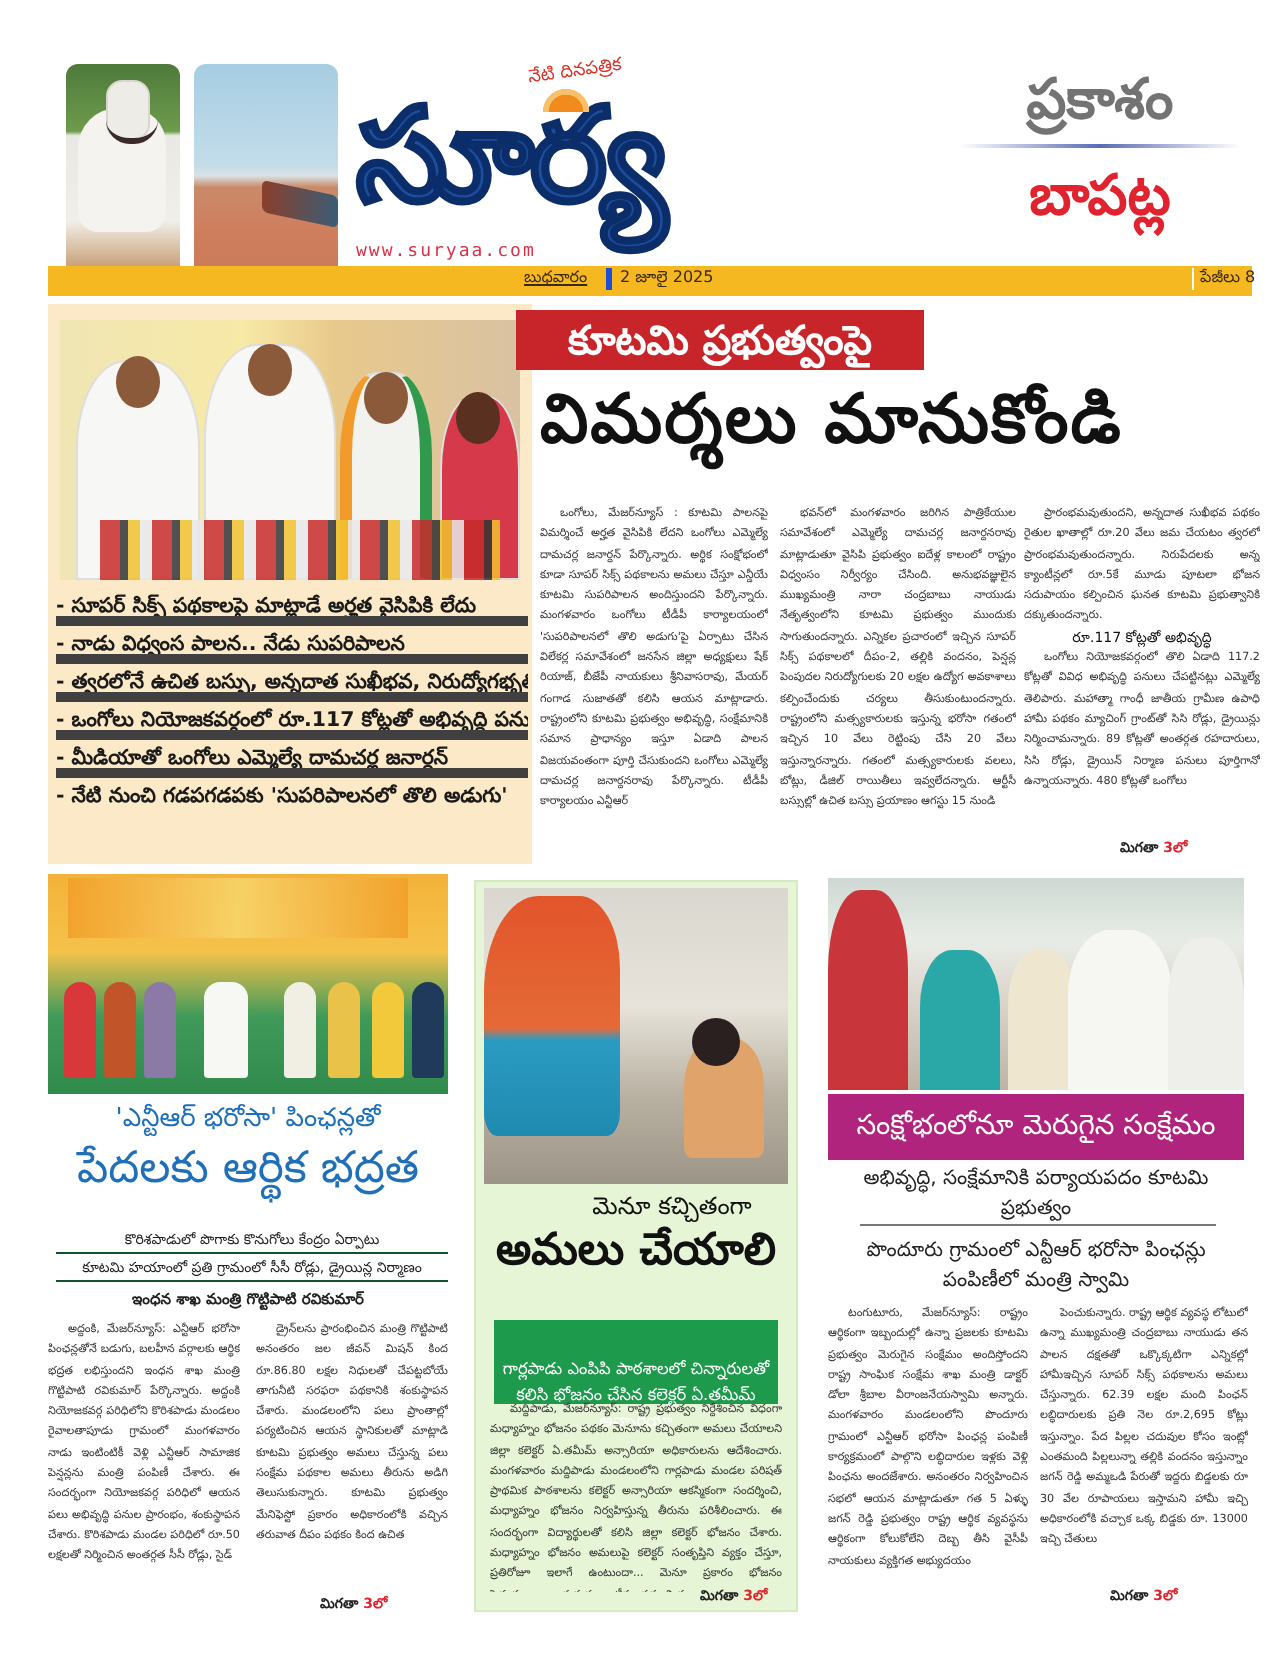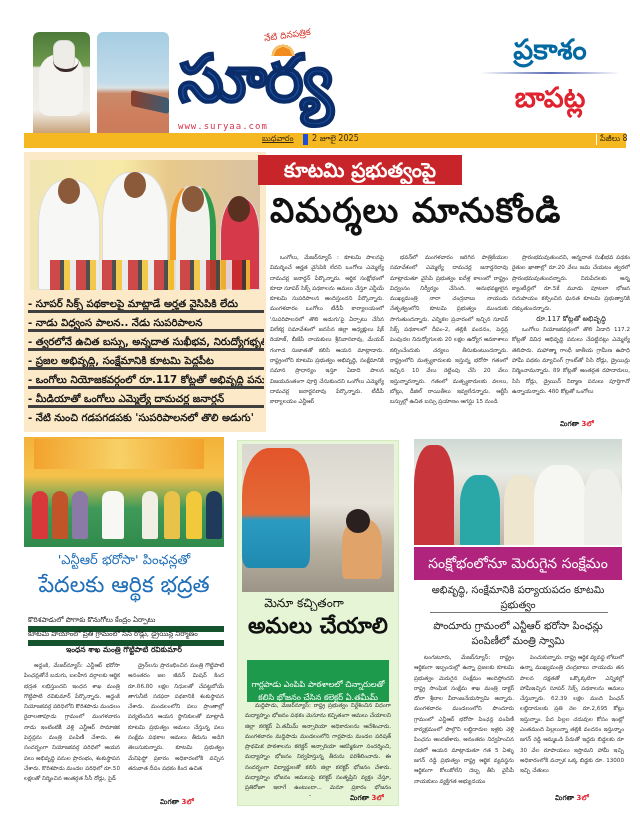--- a/index.html
+++ b/index.html
@@ -13,75 +13,75 @@
     background: linear-gradient(180deg, #4d7a3a 0%, #6f9b4d 30%, #eae8e2 32%, #f1efe9 70%, #c9a37a 90%, #b88d60 100%); }
   .photo-bull .body { position:absolute; left:6px; top:22px; width:44px; height:62px; background:#f4f3ef; border-radius: 20px 18px 10px 10px; }
   .photo-bull .head { position:absolute; left:20px; top:8px; width:22px; height:30px; background:#eeece6; border-radius: 8px; border:1px solid #d8d6cf;}
   .photo-bull .rope { position:absolute; left:20px; top:28px; width:26px; height:12px; border-bottom:3px solid #3a2a2a; border-radius: 0 0 12px 12px; }
   .photo-beach { left: 97px; top: 32px; width: 72px; height: 112px;
     background: linear-gradient(180deg, #a6cde2 0%, #c3dcea 45%, #d9e1e3 50%, #c98a6a 55%, #cf7e5d 75%, #c77a5a 100%); }
   .photo-beach .boat { position:absolute; right:0; top:62px; width:38px; height:16px; background: linear-gradient(90deg,#8a3f2c,#3a5d75); transform: skewY(12deg); border-radius: 3px; }
 
   .yellow-band { position: absolute; left: 24px; top: 133px; width: 602px; height: 15px; background: #f5b820; }
   .band-day { position: absolute; left: 262px; top: 134px; font-size: 8px; color: #3a2a10; text-decoration: underline; }
-  .band-date { position: absolute; left: 303px; top: 134px; font-size: 8px; color: #3a2a10; padding-left: 4px; border-left: 5px solid #1d4ed8; text-align: center; }
+  .band-date { position: absolute; left: 303px; top: 134px; font-size: 8px; color: #3a2a10; padding-left: 4px; border-left: 3px solid #1d4ed8; text-align: center; }
   .band-pages { position: absolute; left: 596px; top: 134px; font-size: 8px; color: #3a2a10; padding-left: 3px; border-left: 1px solid #fff; }
 
   .logo { position: absolute; left: 178px; top: 28px; width: 262px; height: 120px; }
   .logo-text { position: absolute; left: 0; top: 0; font-family: "DejaVu Serif", serif; font-weight: bold; font-size: 65px; line-height: 100px; color: #1d4e9e;
     -webkit-text-stroke: 2px #0b2e6b; letter-spacing: -2px; }
   .logo-tagline { position: absolute; left: 86px; top: 2px; font-size: 9px; color: #d6332a; transform: rotate(-8deg); }
   .logo-sun { position: absolute; left: 92px; top: 14px; width: 26px; height: 14px; border-radius: 26px 26px 0 0; background: radial-gradient(circle at 50% 100%, #f18b1e 0 45%, #f7c06a 46% 60%, transparent 61%); }
   .logo-url { position: absolute; left: 0; top: 93px; font-size: 9px; color: #d8334a; letter-spacing: 1px; font-family: "DejaVu Sans Mono", monospace; }
 
   .edition { position: absolute; left: 470px; top: 30px; width: 160px; height: 100px; text-align: center; }
-  .edition-1 { font-size: 28px; font-weight: bold; color: #0369a1; line-height: 40px; }
+  .edition-1 { font-size: 28px; font-weight: bold; color: #737373; line-height: 40px; }
   .edition-rule { height: 2px; margin: 2px 10px 4px; background: linear-gradient(90deg, transparent, #5a6bb5, transparent); }
   .edition-2 { font-size: 28px; font-weight: bold; color: #e0232e; line-height: 40px; }
 
   
   .lead-box { position: absolute; left: 24px; top: 152px; width: 242px; height: 280px; background: #fbe9c8; }
   .lead-photo { position: absolute; left: 30px; top: 160px; width: 230px; height: 130px; overflow: hidden;
     background: linear-gradient(90deg, #f0e6b4 0%, #f7e9a6 40%, #e8c98c 60%, #d9c2a2 100%); }
   .lead-photo .p { position: absolute; bottom: 0; border-radius: 40% 40% 0 0; background: #f7f7f5; border: 1px solid #ddd; }
   .lead-photo .h { position: absolute; width: 22px; height: 26px; border-radius: 50%; background: #8a5a3a; }
   .lead-photo .mics { position: absolute; left: 20px; bottom: 0; width: 200px; height: 30px;
     background: repeating-linear-gradient(90deg, #c72a2a 0 10px, #333 10px 14px, #f1c12e 14px 20px, #e8e8e8 20px 26px); opacity: .85; }
 
   .bullets { position: absolute; left: 28px; top: 294px; width: 236px; list-style: none; }
-  .bullets li { font-size: 10.2px; line-height: 19px; height: 19px; color: #1b1b1b; border-bottom: 3px solid #404040; white-space: nowrap; overflow: hidden; font-weight: bold; }
+  .bullets li { font-size: 10.2px; line-height: 19px; height: 19px; color: #1b1b1b; border-bottom: 5px solid #404040; white-space: nowrap; overflow: hidden; font-weight: bold; }
   .bullets li:last-child { border-bottom: none; }
 
   .lead-kicker { position: absolute; left: 258px; top: 155px; width: 204px; height: 30px; background: #c8252a; color: #fff; font-size: 20px; font-weight: bold; line-height: 30px; text-align: center; white-space: nowrap; }
   .lead-headline { position: absolute; left: 270px; top: 188px; width: 370px; font-size: 34px; font-weight: bold; color: #111; line-height: 44px; white-space: nowrap; letter-spacing: 1px; }
 
   .col { position: absolute; font-size: 5.6px; line-height: 10.3px; color: #333; text-align: justify; overflow: hidden; }
   .col p { text-indent: 10px; }
   .col .sub { font-weight: normal; text-align: center; font-size: 7px; text-indent: 0; color: #111; }
   .contd { position: absolute; font-size: 7px; font-weight: bold; color: #222; }
   .contd b { color: #e0232e; }
 
   
   .ll-photo { position: absolute; left: 24px; top: 437px; width: 200px; height: 110px; overflow: hidden;
     background: linear-gradient(180deg, #f3b23a 0%, #f6c24a 35%, #3f9a5a 65%, #2f8a4c 100%); }
   .ll-photo .banner { position: absolute; left: 10px; top: 2px; width: 170px; height: 30px; background: linear-gradient(90deg,#f2a02a,#f7d46a,#f2a02a); opacity: .9; }
   .ll-photo .p { position: absolute; bottom: 8px; width: 16px; height: 48px; border-radius: 8px 8px 2px 2px; }
   .ll-kicker { position: absolute; left: 24px; top: 552px; width: 200px; text-align: center; font-size: 13px; color: #1f6fb9; white-space: nowrap; }
   .ll-headline { position: absolute; left: 24px; top: 567px; width: 200px; text-align: center; font-size: 22px; color: #1f6fb9; white-space: nowrap; line-height: 36px; }
-  .ll-sub { position: absolute; left: 28px; width: 196px; font-size: 7px; color: #222; white-space: nowrap; border-bottom: 6px solid #14532d; line-height: 11px; }
+  .ll-sub { position: absolute; left: 28px; width: 196px; text-align: center; font-size: 7px; color: #222; white-space: nowrap; border-bottom: 1px solid #14532d; line-height: 11px; }
   .ll-byline { position: absolute; left: 24px; top: 645px; width: 200px; text-align: center; font-size: 7.5px; font-weight: bold; color: #222; }
 
   
   .mid-box { position: absolute; left: 237px; top: 440px; width: 162px; height: 366px; background: #e6f5d6; border: 1px solid #d4ebbf; }
   .mid-photo { position: absolute; left: 242px; top: 444px; width: 152px; height: 148px; overflow: hidden;
     background: linear-gradient(180deg, #d9d7cf 0%, #e7e3da 40%, #b9b1a2 70%, #9c9486 100%); }
   .mid-photo .woman { position: absolute; left: 0; top: 4px; width: 68px; height: 120px; background: linear-gradient(180deg, #e2552a 0%, #e56a37 55%, #2b9bc2 60%, #1f8ab0 100%); border-radius: 40% 30% 10% 10%; }
   .mid-photo .boy { position: absolute; left: 100px; top: 75px; width: 40px; height: 60px; background: #e0a46a; border-radius: 40% 40% 10% 10%; }
   .mid-photo .boyhead { position: absolute; left: 104px; top: 65px; width: 24px; height: 24px; background: #2a2020; border-radius: 50%; }
-  .mid-kicker { position: absolute; left: 223px; top: 596px; width: 162px; text-align: center; font-size: 12px; color: #111; }
+  .mid-kicker { position: absolute; left: 255px; top: 596px; width: 162px; text-align: center; font-size: 12px; color: #111; }
   .mid-headline { position: absolute; left: 237px; top: 612px; width: 162px; text-align: center; font-size: 22px; font-weight: bold; color: #111; line-height: 28px; white-space: nowrap; }
   .mid-banner { position: absolute; left: 247px; top: 660px; width: 142px; height: 42px; background: #1e9a4c; color: #fff; font-size: 8.2px; text-align: center; line-height: 13px; padding-top: 18px; }
 
   
   .rl-photo { position: absolute; left: 414px; top: 439px; width: 208px; height: 106px; overflow: hidden;
     background: linear-gradient(180deg, #cfd9d3 0%, #e8ece6 30%, #d9d2c8 60%, #bdb4a6 100%); }
   .rl-photo .p { position: absolute; bottom: 0; border-radius: 40% 40% 0 0; }
   .rl-banner { position: absolute; left: 414px; top: 547px; width: 208px; height: 33px; background: #b0247e; color: #fff; font-size: 14px; line-height: 33px; text-align: center; white-space: nowrap; }
   .rl-sub { position: absolute; left: 414px; width: 208px; text-align: center; font-size: 10px; color: #222; line-height: 15px; }
   .rl-rule { position: absolute; left: 430px; top: 612px; width: 178px; height: 1px; background: #777; }
@@ -128,21 +128,20 @@
   <div class="h" style="left:152px;top:26px;"></div>
   <div class="p" style="left:190px;width:40px;height:92px;background:#d63a4a;"></div>
   <div class="h" style="left:198px;top:36px;background:#5a3020;"></div>
   <div class="mics"></div>
 </div>
 
 <ul class="bullets">
   <li>- సూపర్ సిక్స్ పథకాలపై మాట్లాడే అర్హత వైసిపికి లేదు</li>
   <li>- నాడు విధ్వంస పాలన.. నేడు సుపరిపాలన</li>
   <li>- త్వరలోనే ఉచిత బస్సు, అన్నదాత సుఖీభవ, నిరుద్యోగభృతి</li>
-  <li>- ప్రజల అభివృద్ధి, సంక్షేమానికి కూటమి పెద్దపీట</li>
   <li>- ఒంగోలు నియోజకవర్గంలో రూ.117 కోట్లతో అభివృద్ధి పనులు</li>
   <li>- మీడియాతో ఒంగోలు ఎమ్మెల్యే దామచర్ల జనార్ధన్</li>
   <li>- నేటి నుంచి గడపగడపకు 'సుపరిపాలనలో తొలి అడుగు'</li>
 </ul>
 
 <div class="lead-kicker">కూటమి ప్రభుత్వంపై</div>
 <div class="lead-headline">విమర్శలు మానుకోండి</div>
 
 <div class="col" style="left:270px;top:252px;width:114px;height:182px;">
   <p>ఒంగోలు, మేజర్‌న్యూస్ : కూటమి పాలనపై విమర్శించే అర్హత వైసిపికి లేదని ఒంగోలు ఎమ్మెల్యే దామచర్ల జనార్దన్ పేర్కొన్నారు. అర్థిక సంక్షోభంలో కూడా సూపర్ సిక్స్ పథకాలను అమలు చేస్తూ ఎన్డీయే కూటమి సుపరిపాలన అందిస్తుందని పేర్కొన్నారు. మంగళవారం ఒంగోలు టీడీపీ కార్యాలయంలో 'సుపరిపాలనలో తొలి అడుగు'పై ఏర్పాటు చేసిన విలేకర్ల సమావేశంలో జనసేన జిల్లా అధ్యక్షులు షేక్ రియాజ్, బీజేపీ నాయకులు శ్రీనివాసరావు, మేయర్ గంగాడ సుజాతతో కలిసి ఆయన మాట్లాడారు. రాష్ట్రంలోని కూటమి ప్రభుత్వం అభివృద్ధి, సంక్షేమానికి సమాన ప్రాధాన్యం ఇస్తూ ఏడాది పాలన విజయవంతంగా పూర్తి చేసుకుందని ఒంగోలు ఎమ్మెల్యే దామచర్ల జనార్దనరావు పేర్కొన్నారు. టీడీపీ కార్యాలయం ఎన్టీఆర్</p>

